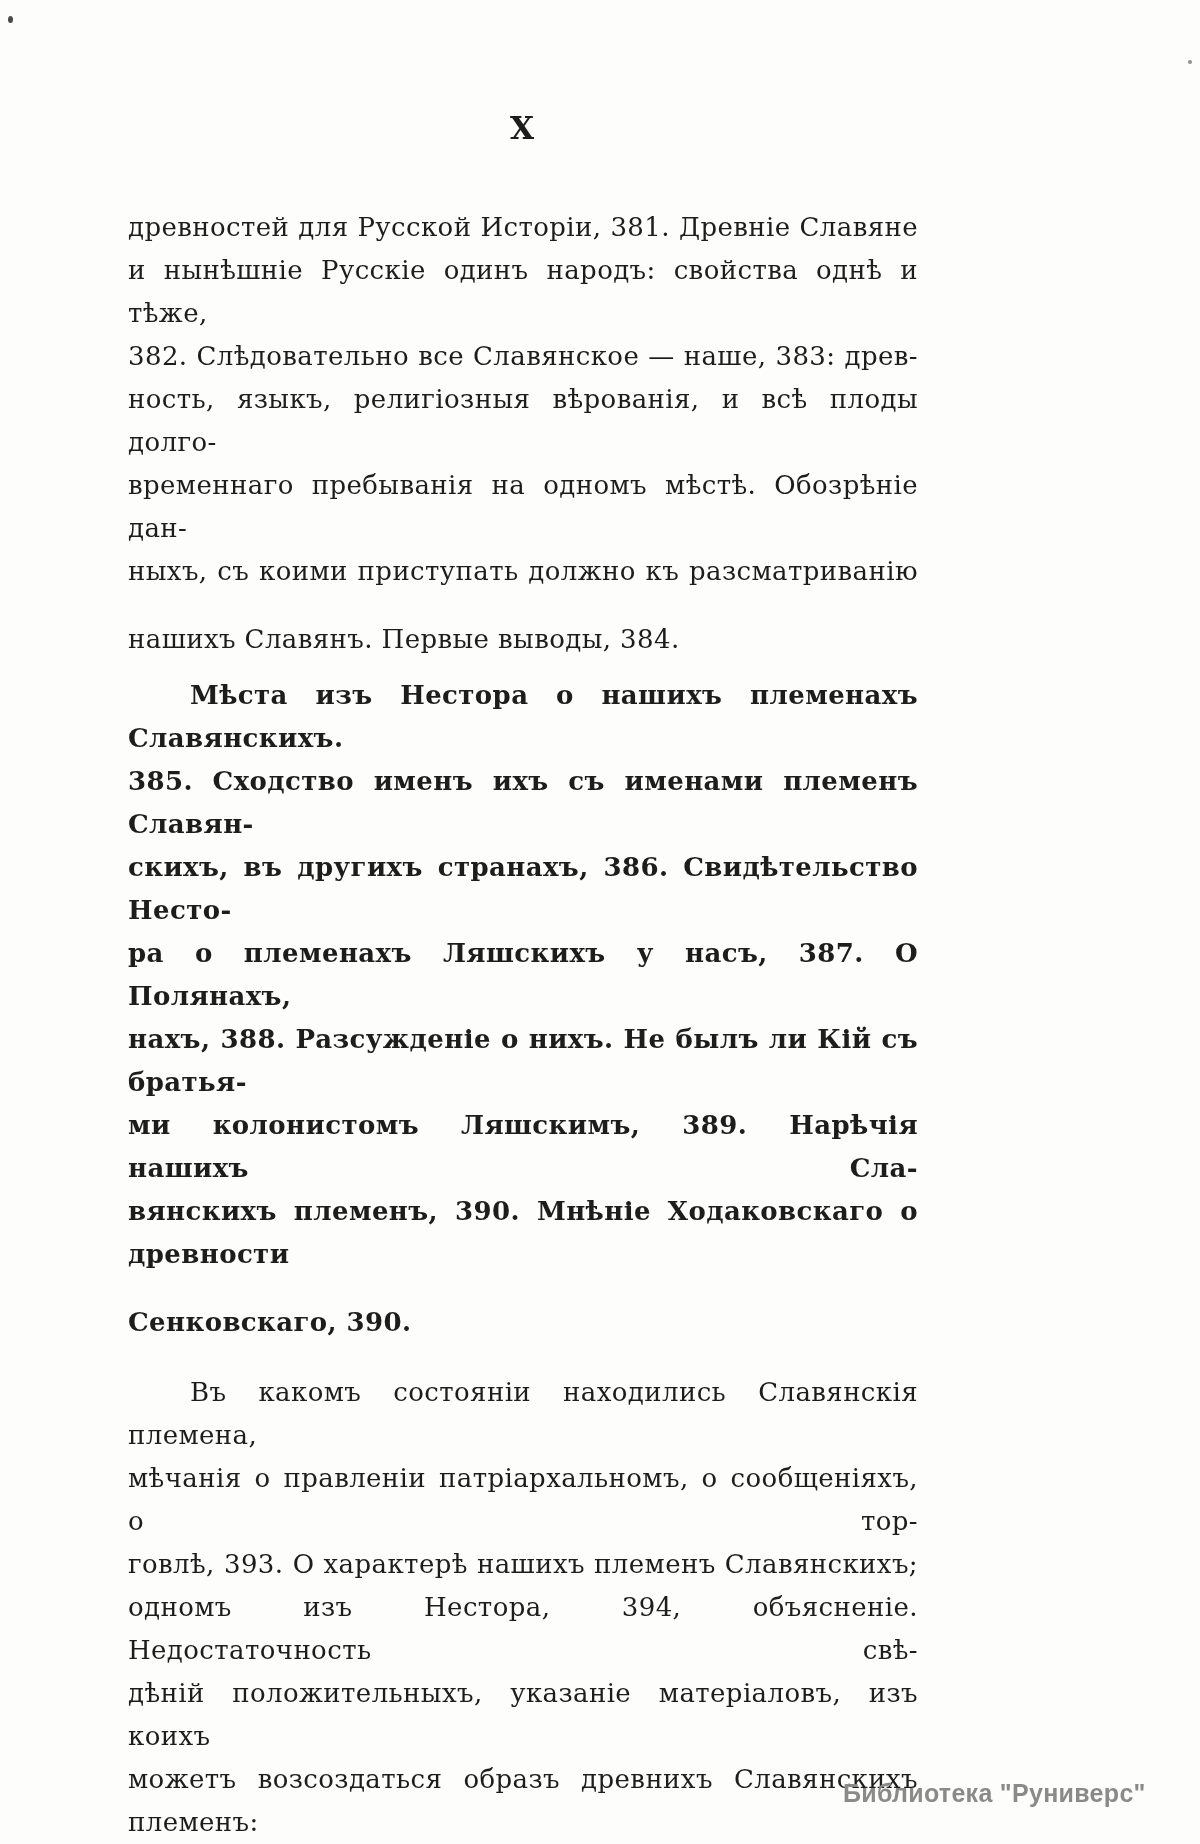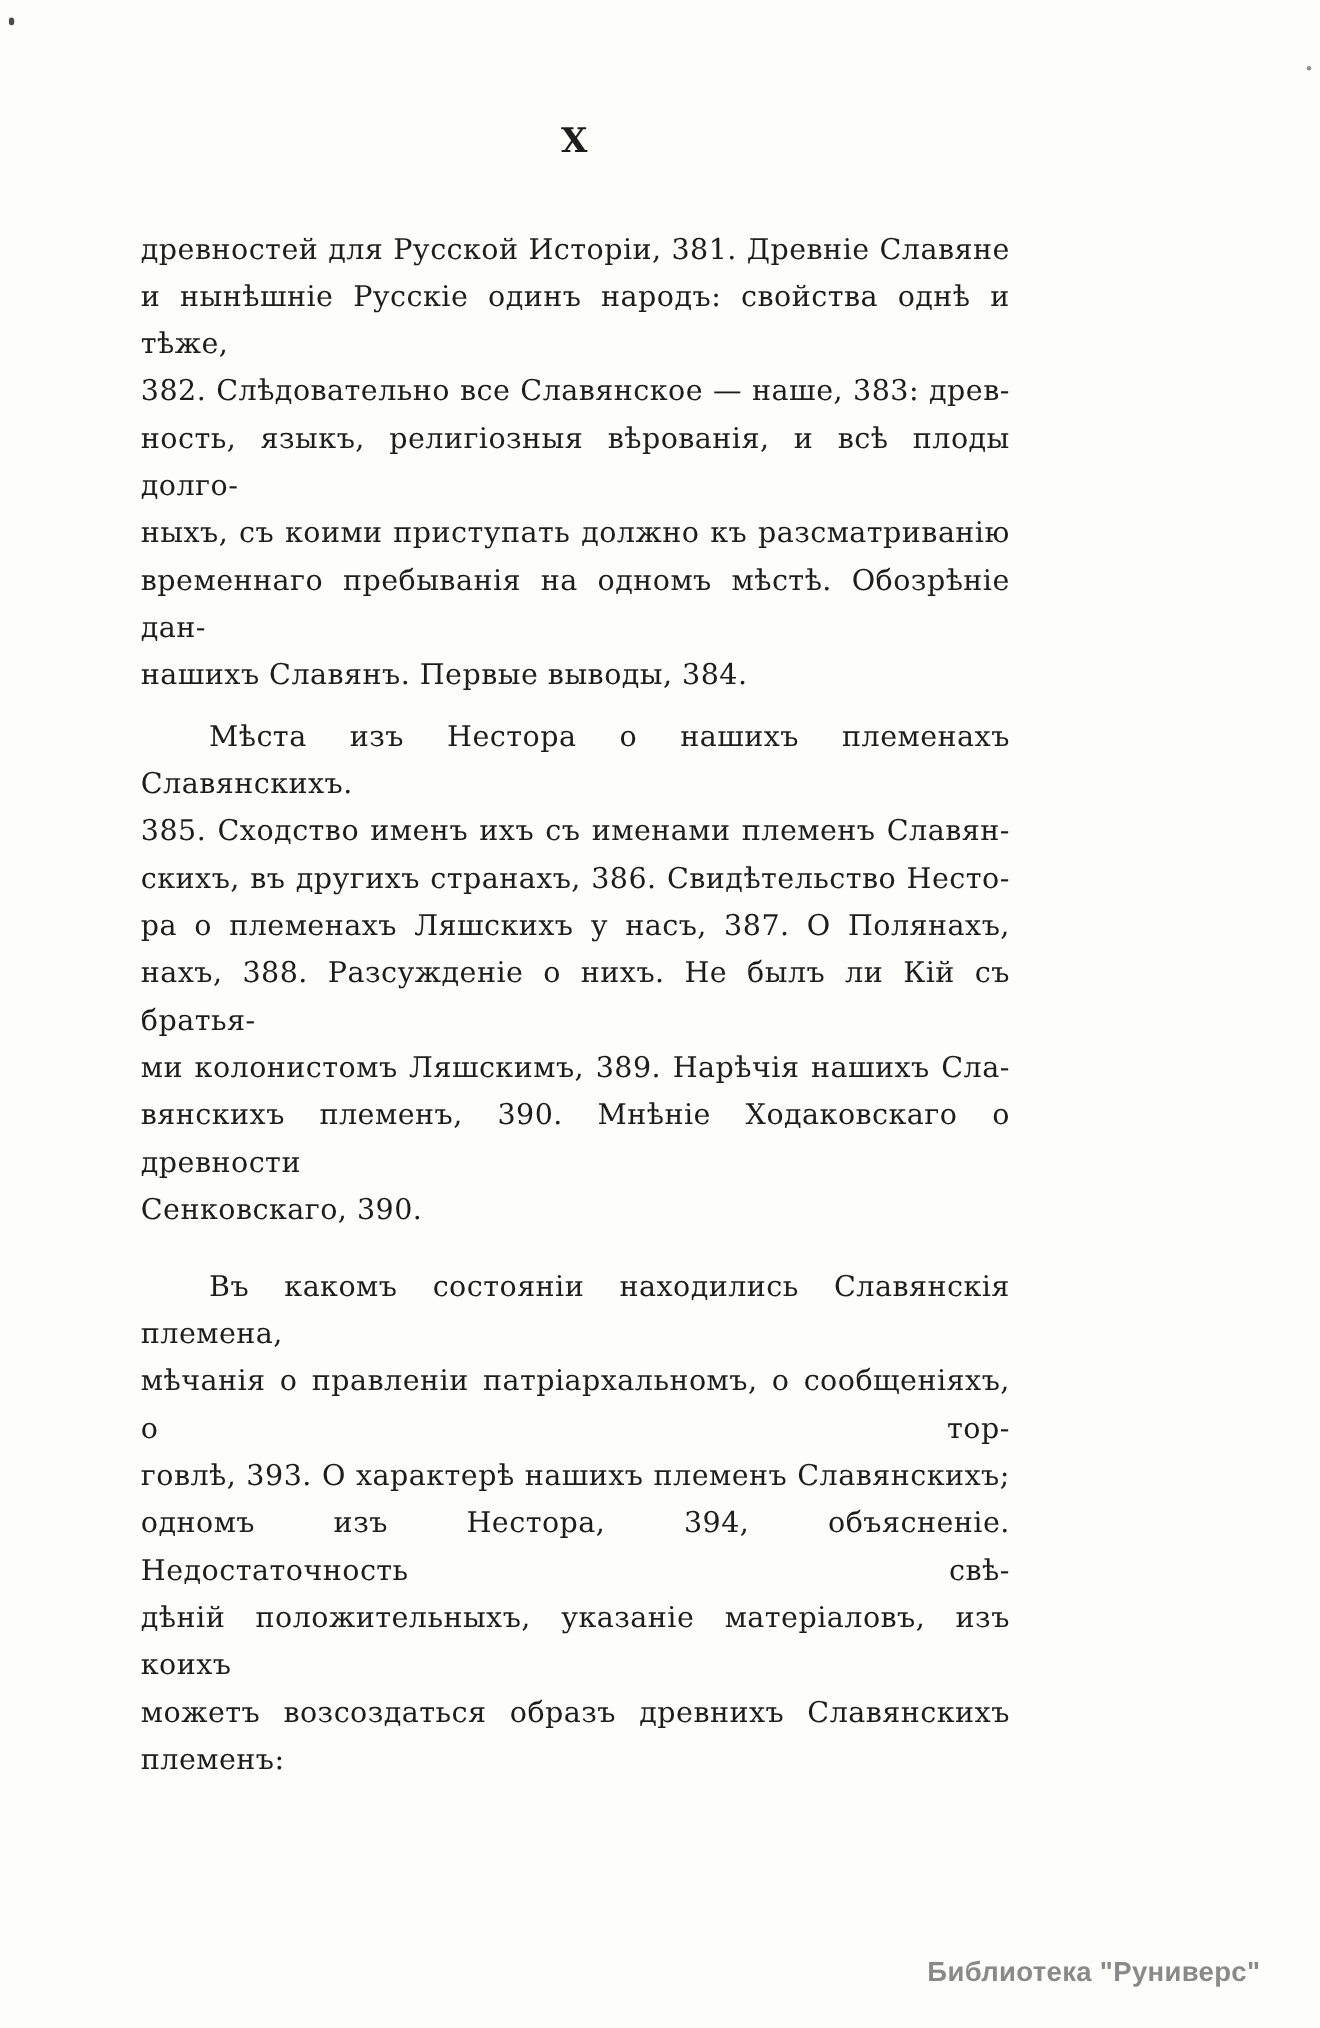--- a/index.html
+++ b/index.html
@@ -35,25 +35,26 @@
     letter-spacing: 0.4px;
   }
   .para .line {
     line-height: 43px;
     text-align: justify;
     text-align-last: justify;
     white-space: normal;
   }
   .para .line.last {
     text-align-last: left;
+    margin-top: 25px;
   }
   .para.indent .line:first-child {
     text-indent: 62px;
   }
-  .para.gap-small { margin-top: 13px; }
+  .para.gap-small { margin-top: 13px; font-weight: bold; }
   .para.gap-large { margin-top: 27px; }
   .watermark {
     position: absolute;
     left: 843px;
     top: 1779px;
     font-family: "Liberation Sans", sans-serif;
     font-size: 25px;
     font-weight: bold;
     color: #8a8a8a;
     letter-spacing: 0.3px;
@@ -75,22 +76,22 @@
 
   <div class="content">
     <div class="page-number">X</div>
 
     <div class="toc" id="toc-root">
         <div class="para">
           <div class="line">древностей для Русской Исторіи, 381. Древніе Славяне</div>
           <div class="line">и нынѣшніе Русскіе одинъ народъ: свойства однѣ и тѣже,</div>
           <div class="line">382. Слѣдовательно все Славянское — наше, 383: древ-</div>
           <div class="line">ность, языкъ, религіозныя вѣрованія, и всѣ плоды долго-</div>
+          <div class="line">временнаго пребыванія на одномъ мѣстѣ. Обозрѣніе дан-</div>
           <div class="line">ныхъ, съ коими приступать должно къ разсматриванію</div>
-          <div class="line">временнаго пребыванія на одномъ мѣстѣ. Обозрѣніе дан-</div>
           <div class="line last">нашихъ Славянъ. Первые выводы, 384.</div>
         </div>
         <div class="para indent gap-small">
           <div class="line">Мѣста изъ Нестора о нашихъ племенахъ Славянскихъ.</div>
           <div class="line">385. Сходство именъ ихъ съ именами племенъ Славян-</div>
           <div class="line">скихъ, въ другихъ странахъ, 386. Свидѣтельство Несто-</div>
           <div class="line">ра о племенахъ Ляшскихъ у насъ, 387. О Полянахъ,</div>
           <div class="line">нахъ, 388. Разсужденіе о нихъ. Не былъ ли Кій съ братья-</div>
           <div class="line">ми колонистомъ Ляшскимъ, 389. Нарѣчія нашихъ Сла-</div>
           <div class="line">вянскихъ племенъ, 390. Мнѣніе Ходаковскаго о древности</div>

